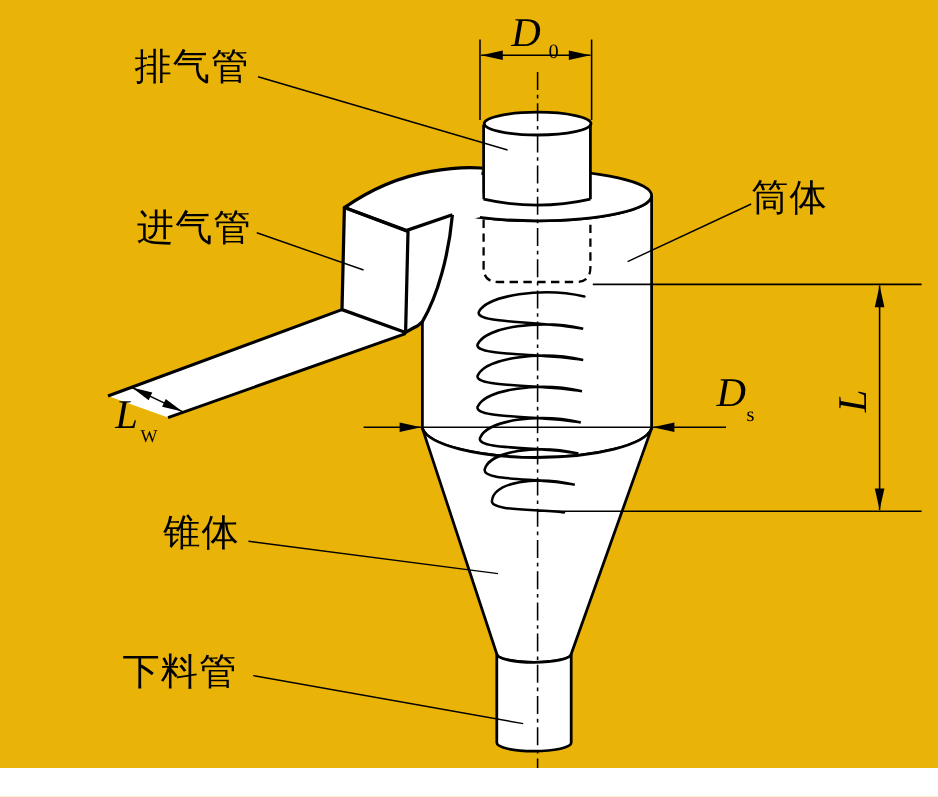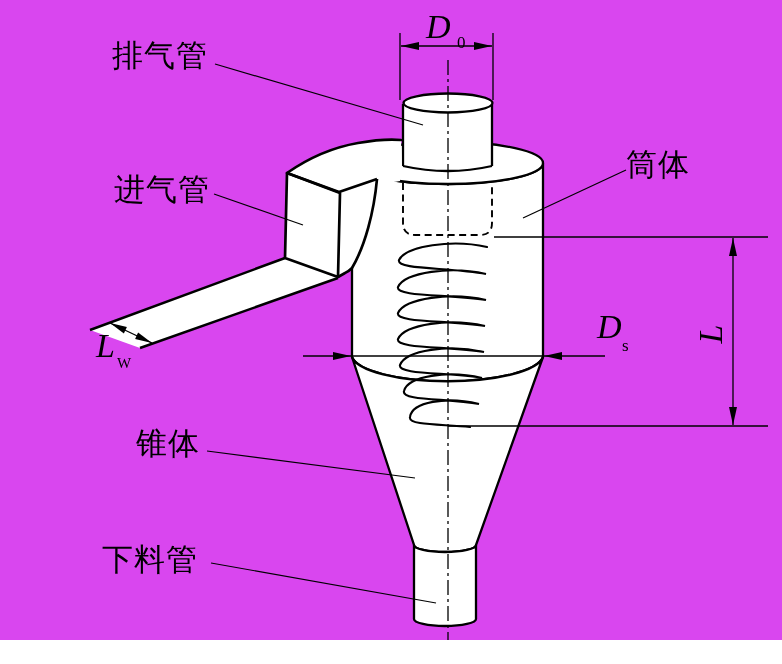--- a/index.html
+++ b/index.html
@@ -1,16 +1,16 @@
 <!DOCTYPE html>
 <html><head>
 <meta charset="utf-8">
 <style>
   html,body{margin:0;padding:0;background:#ffffff;}
-  #stage{position:relative;width:782px;height:640px;background:#d946ef;overflow:hidden;
+  #stage{position:relative;width:782px;height:640px;background:#eab308;overflow:hidden;
          font-family:"Liberation Serif","DejaVu Serif",serif;text-align:center;}
   svg{display:block;}
   text{fill:#000;}
   .cn{font-size:31px;letter-spacing:1px;font-family:"Liberation Serif","DejaVu Serif",serif;}
   .dimMain{font-size:34px;font-style:italic;font-family:"Liberation Serif","DejaVu Serif",serif;}
   .dimSub{font-size:17px;font-family:"Liberation Serif","DejaVu Serif",serif;}
   .dimSubSm{font-size:15px;font-family:"Liberation Serif","DejaVu Serif",serif;}
 </style>
 </head>
 <body>

